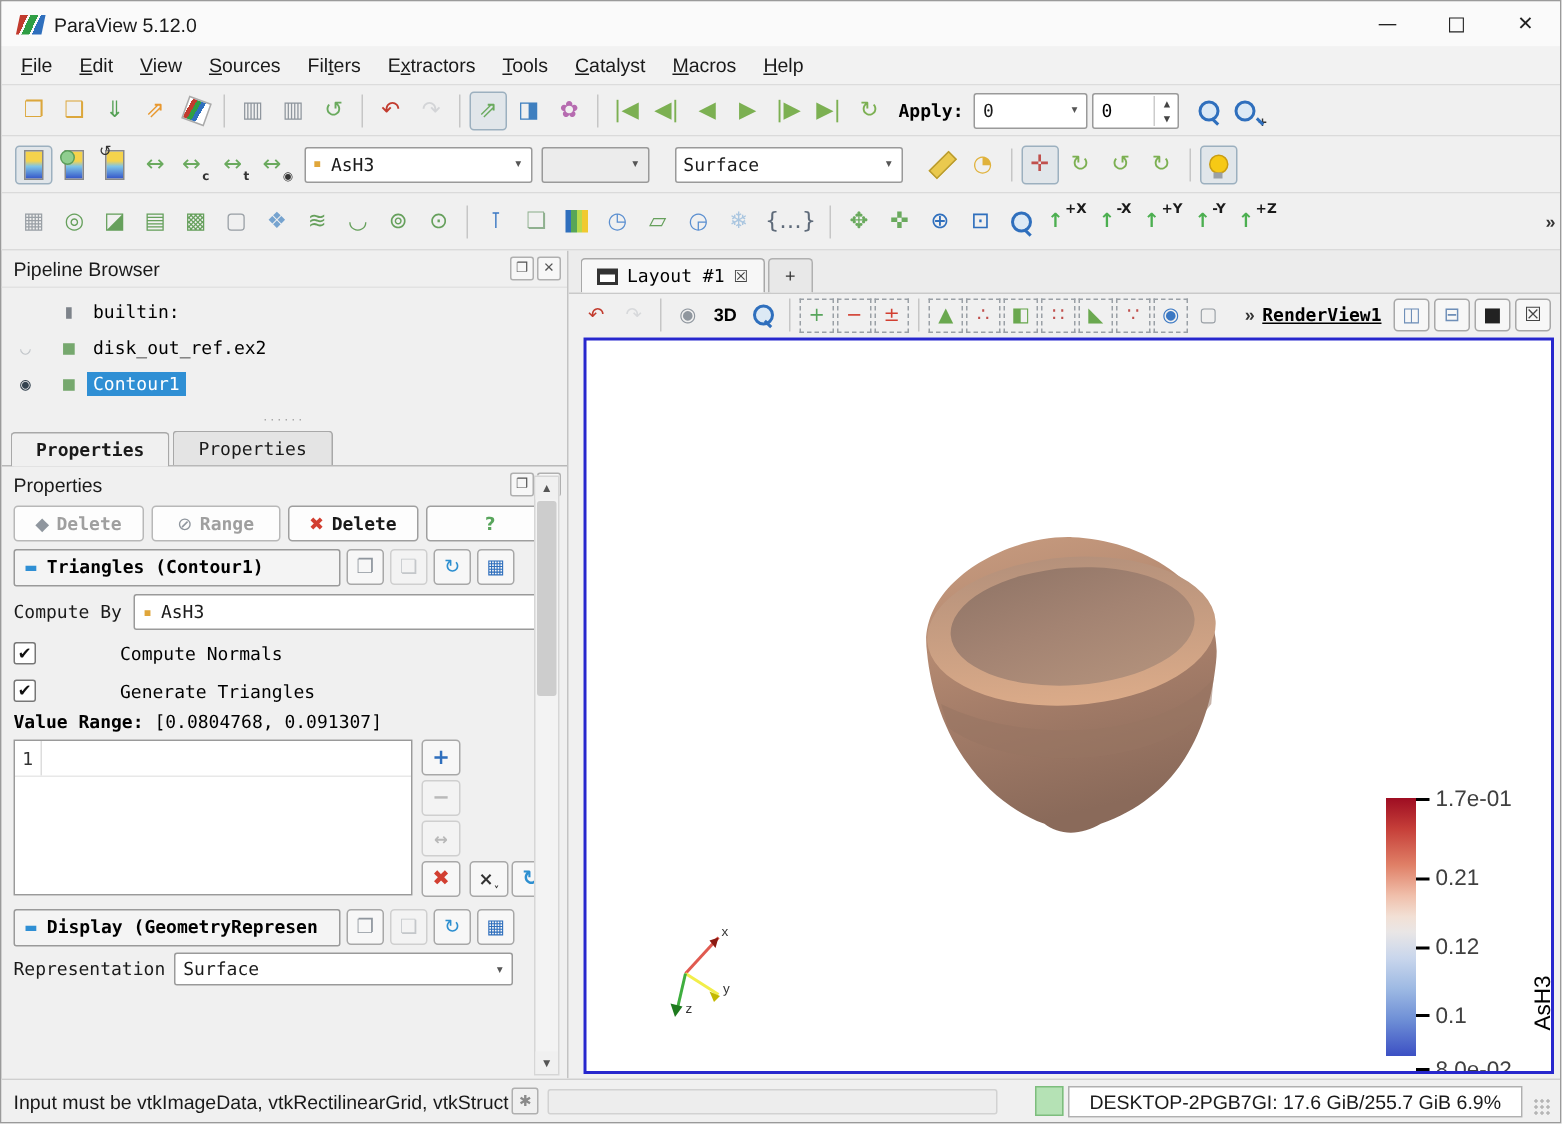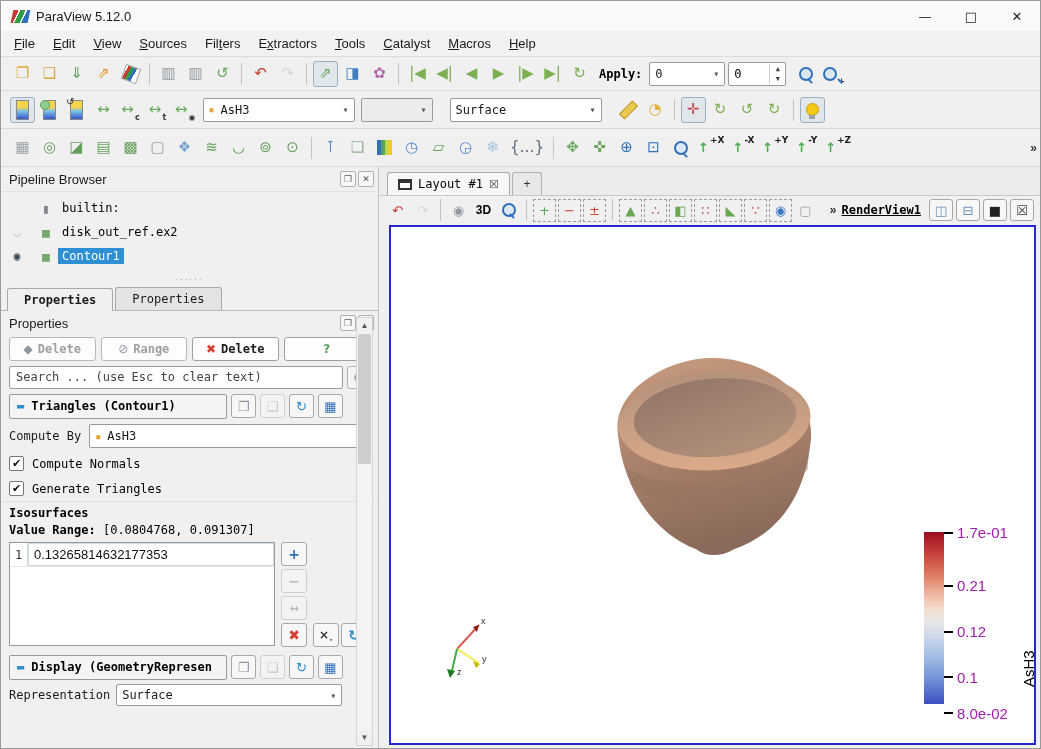--- a/index.html
+++ b/index.html
@@ -119,21 +119,21 @@
   .c-gray { color:#8f969e; } .c-blue { color:#2d8fd0; } .c-dblue { color:#2f6fbd; } .c-red { color:#d23f31; }
 
   .contour-row { height:30px; display:flex; align-items:center; padding:2px 8px; }
   .form-label { font-family:"DejaVu Sans Mono", monospace; font-size:12px; color:#1a1a1a; white-space:nowrap; }
   .contour-row .combo { flex:1; margin-left:8px; }
 
   .cb-row { height:25px; display:flex; align-items:center; padding-left:8px; }
   .cb-box { width:15px; height:15px; border:1px solid #777; background:#fff; border-radius:2px; margin-right:8px;
     display:flex; align-items:center; justify-content:center; font-size:11px; font-weight:bold; color:#111;
     font-family:"DejaVu Sans",sans-serif; }
-  .cb-label { font-family:"DejaVu Sans Mono", monospace; font-size:12px; }
+  .cb-label { font-family:"DejaVu Sans Mono", monospace; font-size:12px;margin-left:48px; }
 
   .iso-header { font-family:"DejaVu Sans Mono", monospace; font-size:12px; font-weight:bold; padding:4px 8px 2px; border-top:1px solid #e0e0e0; }
   .vr-line { font-family:"DejaVu Sans Mono", monospace; font-size:12px; padding:1px 8px 3px; }
   .vr-line b { font-weight:bold; }
 
   .iso-wrap { position:relative; height:110px; margin:2px 8px 0; }
   .iso-list { position:absolute; left:0; top:0; width:266px; height:104px; border:1px solid #9a9a9a; background:#fff; }
   .iso-row { display:flex; height:24px; border-bottom:1px solid #e8e8e8; }
   .iso-idx { width:18px; border-right:1px solid #ddd; font-family:"DejaVu Sans Mono", monospace; font-size:12px; color:#333;
     display:flex; align-items:center; justify-content:center; }
@@ -171,21 +171,21 @@
   .viewport { flex:1; margin:1px 4px 3px 10px; border:2px solid #2727cd; background:#ffffff; position:relative; overflow:hidden; }
 
   .pot { position:absolute; left:205px; top:122px; }
   .axes-widget { position:absolute; left:48px; top:386px; }
 
   .legend { position:absolute; left:533px; top:300px; width:125px; height:190px; }
   .legend-bar { position:absolute; left:0; top:5px; width:20px; height:172px;
     background:linear-gradient(#9e0d22 0%, #c63f39 12%, #e08067 26%, #f0c0ac 38%, #f2e0d5 46%, #e9e6e6 52%, #c9d6ec 62%, #9db9e3 74%, #6e8fd6 86%, #3c50c4 100%); }
   .legend-tick { position:absolute; left:20px; display:flex; align-items:center; height:0; }
   .legend-tick .tline { width:9px; height:2px; background:#000; margin-right:4px; }
-  .legend-tick .tick-label { font-size:15px; color:#a21caf; font-family:"Liberation Sans",sans-serif; }
+  .legend-tick .tick-label { font-size:15px; color:#404040; font-family:"Liberation Sans",sans-serif; }
   .legend-title { position:absolute; left:96px; top:50px; height:110px; display:flex; align-items:center;
     writing-mode:vertical-rl; transform:rotate(180deg); font-size:15px; color:#000; }
 
   
   .statusbar { height:29px; flex:none; display:flex; align-items:center; background:#f0f0f0; border-top:1px solid #cfcfcf; padding:0 4px 0 8px; }
   .status-msg { font-size:13px; color:#1a1a1a; white-space:nowrap; overflow:hidden; max-width:334px; }
   .dismiss-btn { width:18px; height:18px; border:1px solid #b0b0b0; border-radius:2px; background:#f0f0f0; color:#8a8a8a;
     font-size:10px; display:flex; align-items:center; justify-content:center; margin-left:2px; font-family:"DejaVu Sans",sans-serif; }
   .progress-trough { width:300px; height:17px; margin-left:6px; background:#ededed; border:1px solid #d2d2d2; border-radius:2px; }
   .mem-group { margin-left:auto; display:flex; align-items:center; gap:3px; }
@@ -538,24 +538,20 @@
           </button>
         <button class="pbtn">
             <span class="pic c-red">✖</span>
             <span>Delete</span>
           </button>
         <button class="pbtn">
             <span class="pic" style="color:#58a55c;font-weight:bold">?</span>
           </button>
       </div>
 
-      <div class="search-row">
-        <input class="search-input" placeholder="Search ... (use Esc to clear text)" style="">
-        <button class="gear-btn">⚙</button>
-      </div>
 
       <div class="section-row">
         <div class="section-box">
           <span class="blue-dash">▬</span>
           <span>Triangles (Contour1)</span>
         </div>
         <button class="mini-btn c-gray">❐</button>
         <button class="mini-btn c-gray disabled">❏</button>
         <button class="mini-btn c-blue">↻</button>
         <button class="mini-btn c-dblue">▦</button>
@@ -574,31 +570,29 @@
           <div class="cb-row">
           <span class="cb-box">✔</span>
           <span class="cb-label">Compute Normals</span>
         </div>
           <div class="cb-row">
           <span class="cb-box">✔</span>
           <span class="cb-label">Generate Triangles</span>
         </div>
         </div>
 
-      <div class="iso-header">Isosurfaces</div>
       <div class="vr-line">
         <b>Value Range:</b>
         <span>[0.0804768, 0.091307]</span>
       </div>
 
       <div class="iso-wrap">
         <div class="iso-list">
             <div class="iso-row">
             <span class="iso-idx">1</span>
-            <span class="iso-val">0.13265814632177353</span>
           </div>
           </div>
         <button class="ibtn" style="left:272px; top:0; color:#2f6fbd">+</button>
         <button class="ibtn disabled" style="left:272px; top:27px; color:#777">−</button>
         <button class="ibtn disabled" style="left:272px; top:54px; color:#777; font-size:11px">↔</button>
         <button class="ibtn" style="left:272px; top:81px; color:#d23f31">✖</button>
         <button class="ibtn" style="left:304px; top:81px; color:#333; font-size:12px">×˯</button>
         <button class="ibtn" style="left:332px; top:81px; color:#2d8fd0">↻</button>
       </div>
 
@@ -773,13 +767,23 @@
               <span class="tline"></span>
               <span class="tick-label">8.0e-02</span>
             </div>
             </div>
           <div class="legend-title">AsH3</div>
         </div>
       </div>
     </div>
   </div>
 
+  <div class="statusbar">
+    <span class="status-msg">Input must be vtkImageData, vtkRectilinearGrid, vtkStruct</span>
+    <button class="dismiss-btn">✱</button>
+    <span class="progress-trough"></span>
+    <span class="mem-group">
+      <span class="mem-block"></span>
+      <span class="mem-box">DESKTOP-2PGB7GI: 17.6 GiB/255.7 GiB 6.9%</span>
+      <span class="grip"></span>
+    </span>
+  </div>
 </div>
 
 </body></html>

